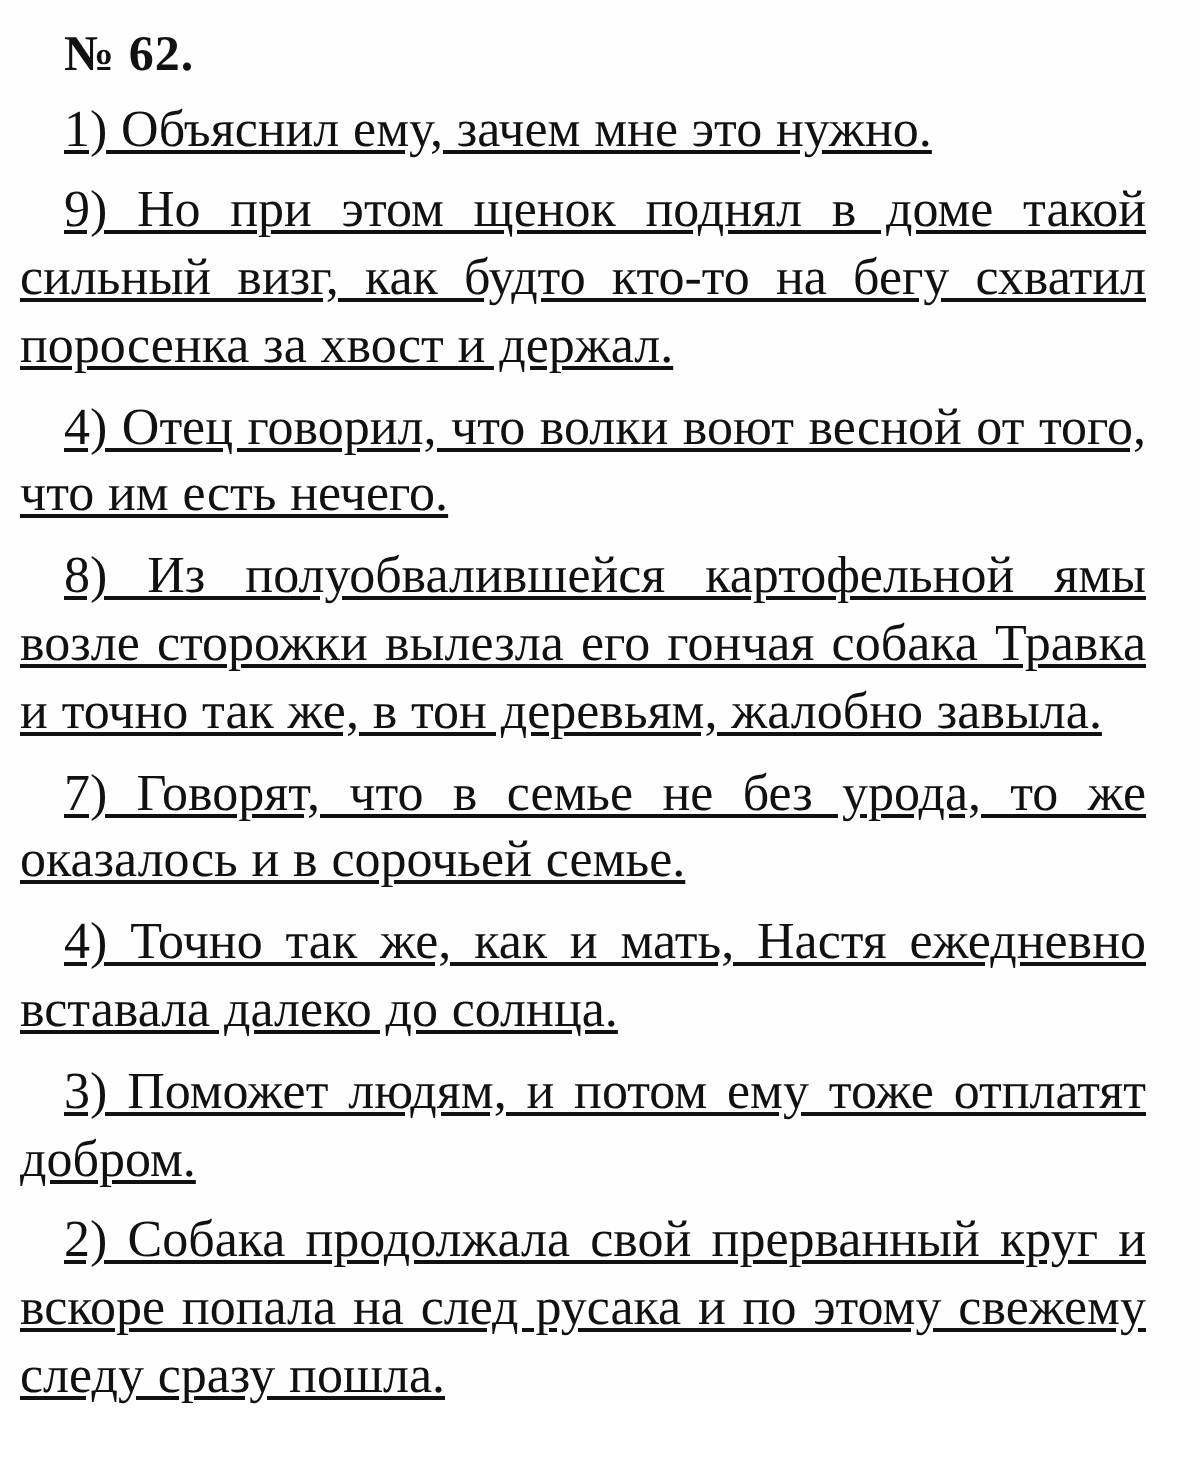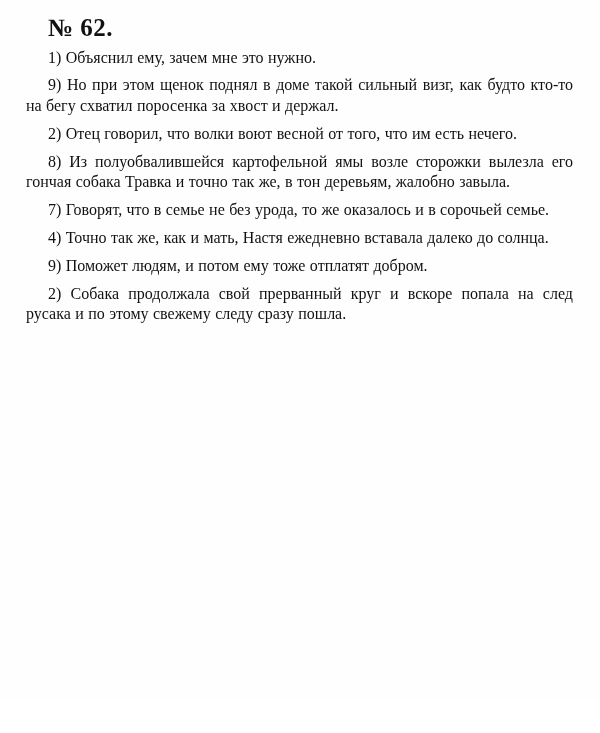--- a/index.html
+++ b/index.html
@@ -11,53 +11,54 @@
     height: 733px;
     background: #ffffff;
     font-family: "Liberation Serif", "DejaVu Serif", serif;
     color: #111111;
     overflow: hidden;
   }
   .page {
     box-sizing: border-box;
     width: 600px;
     height: 700px;
-    padding: 10px 22px 0 26px;
+    padding: 10px 22px 0 10px;
     background: #fefefe;
   }
   .exercise-number {
     font-weight: bold;
     font-size: 25px;
     letter-spacing: 0.5px;
     margin: 4px 0 6px 22px;
     line-height: 1.1;
   }
   .item {
-    font-size: 16px;
+    font-size: 26px;
     line-height: 1.30;
     text-align: justify;
     text-justify: inter-word;
     margin: 0 5px 7px 0;
     text-indent: 22px;
     hyphens: manual;
     word-spacing: 0.4px;
+    text-decoration: underline;
   }
   .item:last-child {
     margin-bottom: 0;
   }
 </style>
 </head>
 <body>
 
 <div class="page">
 
   <div class="exercise-number">№ 62.</div>
 
   <p class="item">1) Объяснил ему, зачем мне это нужно.</p>
   <p class="item">9) Но при этом щенок поднял в доме такой сильный визг, как будто кто-то на бегу схватил поросенка за хвост и держал.</p>
-  <p class="item">2) Отец говорил, что волки воют весной от того, что им есть нечего.</p>
+  <p class="item">4) Отец говорил, что волки воют весной от того, что им есть нечего.</p>
   <p class="item">8) Из полуобвалившейся картофельной ямы возле сторожки вылезла его гончая собака Травка и точно так же, в тон деревьям, жалобно завыла.</p>
   <p class="item">7) Говорят, что в семье не без урода, то же оказалось и в сорочьей семье.</p>
   <p class="item">4) Точно так же, как и мать, Настя ежедневно вставала далеко до солнца.</p>
-  <p class="item">9) Поможет людям, и потом ему тоже отплатят добром.</p>
+  <p class="item">3) Поможет людям, и потом ему тоже отплатят добром.</p>
   <p class="item">2) Собака продолжала свой прерванный круг и вскоре попала на след русака и по этому свежему следу сразу пошла.</p>
 
 </div>
 
 </body></html>

